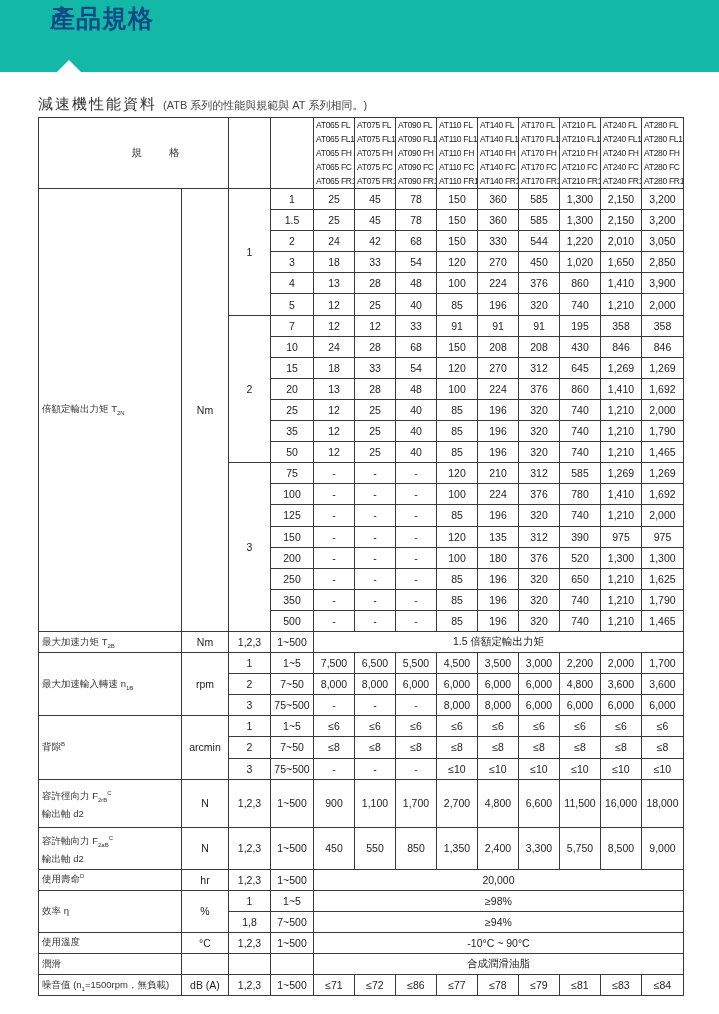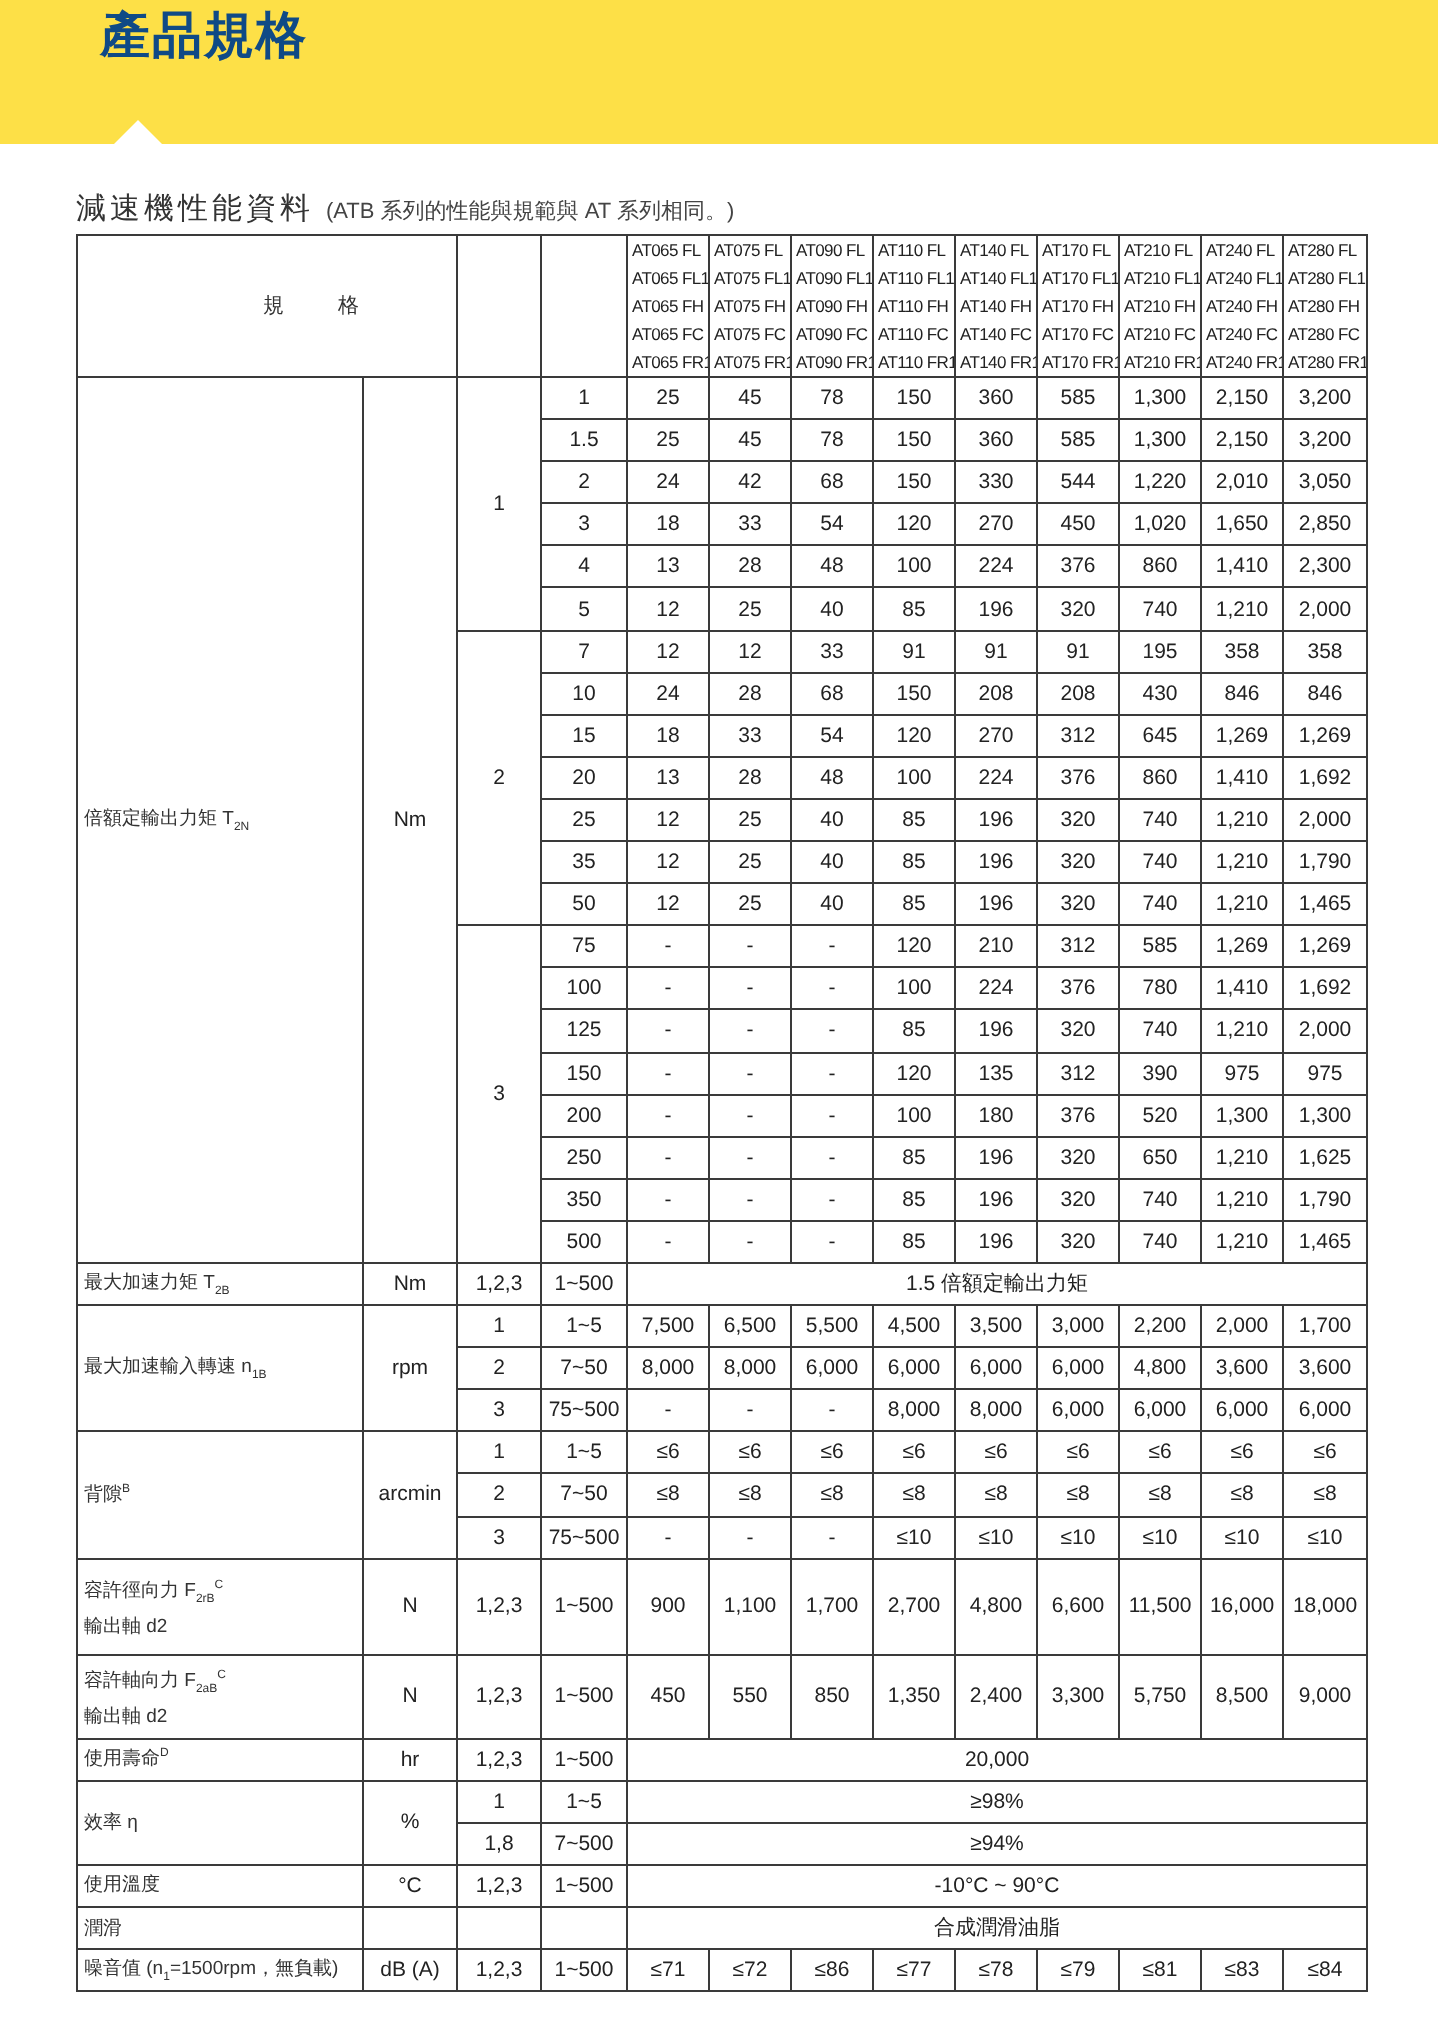--- a/index.html
+++ b/index.html
@@ -1,18 +1,18 @@
 <!DOCTYPE html>
 <html><head>
 <meta charset="utf-8">
 <style>
   * { box-sizing: border-box; margin: 0; padding: 0; }
   html, body { width: 719px; height: 1014px; background: #ffffff; overflow: hidden; }
   body { font-family: "Liberation Sans", "DejaVu Sans", sans-serif; color: #222; position: relative; }
-  .banner { position: absolute; left: 0; top: 0; width: 719px; height: 72px; background: #fde047; }
+  .banner { position: absolute; left: 0; top: 0; width: 719px; height: 72px; background: #14b8a6; }
   .banner-notch { position: absolute; left: 56px; top: 60px; width: 0; height: 0;
     border-left: 13px solid transparent; border-right: 13px solid transparent; border-bottom: 13px solid #ffffff; }
   .title1 { position: absolute; left: 50px; top: 4px; font-size: 25px; font-weight: bold; color: #0f4a86; letter-spacing: 1px; line-height: 28px; }
   .title2 { position: absolute; left: 50px; top: 33px; font-size: 26px; font-weight: bold; color: #0f4a86; letter-spacing: 1px; line-height: 30px; white-space: nowrap; }
   .section-title { position: absolute; left: 38px; top: 95px; font-size: 15px; color: #333; letter-spacing: 2px; white-space: nowrap; }
   .section-note { font-size: 11px; letter-spacing: 0; color: #444; margin-left: 6px; }
 
   table.spec { position: absolute; left: 38px; top: 117px; width: 645px; border-collapse: collapse; table-layout: fixed; }
   table.spec td { border: 1.5px solid #3a3a3a; text-align: center; vertical-align: middle; font-size: 10.5px; color: #222; padding: 0; overflow: hidden; white-space: nowrap; }
   table.spec td.lbl { text-align: left; padding-left: 3px; font-size: 9.5px; color: #333; }
@@ -173,21 +173,21 @@
       <tr class="r21">
         <td>4</td>
         <td>13</td>
         <td>28</td>
         <td>48</td>
         <td>100</td>
         <td>224</td>
         <td>376</td>
         <td>860</td>
         <td>1,410</td>
-        <td>2,300</td>
+        <td>3,900</td>
       </tr>
       <tr class="r21">
         <td>5</td>
         <td>12</td>
         <td>25</td>
         <td>40</td>
         <td>85</td>
         <td>196</td>
         <td>320</td>
         <td>740</td>

